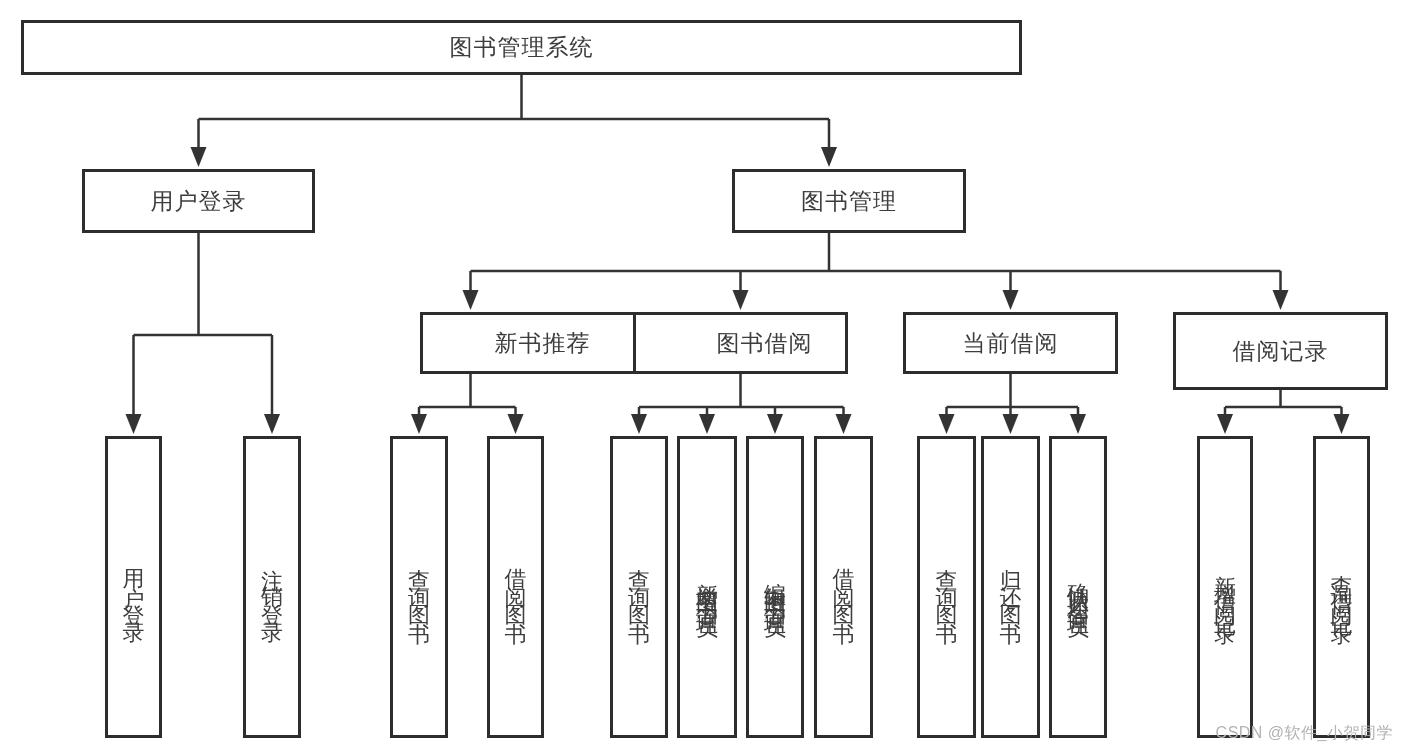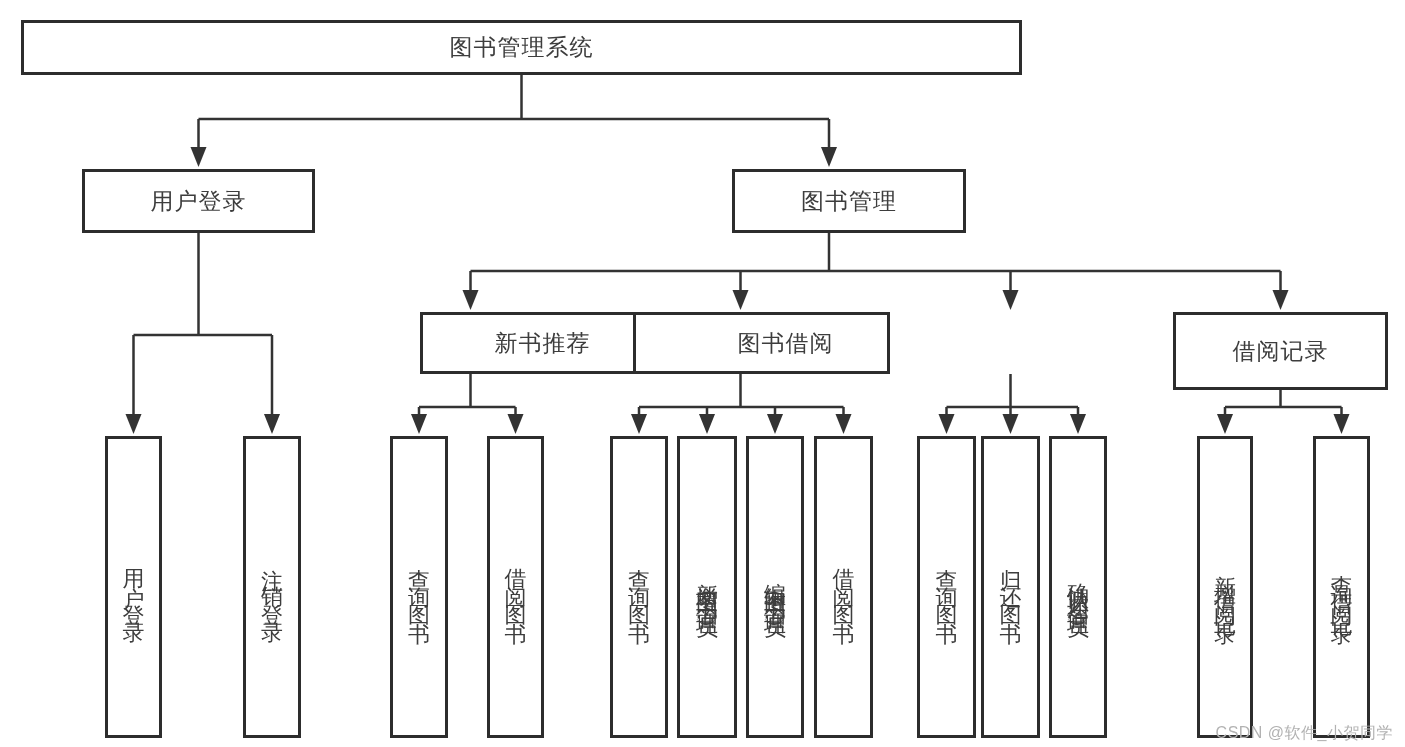--- a/index.html
+++ b/index.html
@@ -130,22 +130,25 @@
   <div class="node" style="left:82px; top:169px; width:233px; height:64px;">
     <span class="hlabel">用户登录</span>
   </div>
   <div class="node" style="left:712px; top:169px; width:234px; height:64px;margin-left:20px;">
     <span class="hlabel">图书管理</span>
   </div>
 
   <div class="node" style="left:376px; top:312px; width:245px; height:62px;margin-left:44px;">
     <span class="hlabel">新书推荐</span>
   </div>
-  <div class="node" style="left:633px; top:312px; width:257px; height:62px;padding-left:48px;">
+  <div class="node" style="left:633px; top:312px; width:215px; height:62px;padding-left:48px;">
     <span class="hlabel">图书借阅</span>
+  </div>
+  <div class="node" style="left:903px; top:312px; width:215px; height:62px;">
+    <span class="hlabel">当前借阅</span>
   </div>
   <div class="node" style="left:1173px; top:312px; width:215px; height:78px;">
     <span class="hlabel">借阅记录</span>
   </div>
 
   <div class="node" style="left:105px; top:436px; width:57px; height:302px;">
     <span class="vtext ls-lg">用户登录</span>
   </div>
   <div class="node" style="left:243px; top:436px; width:58px; height:302px;">
     <span class="vtext ls-lg">注销登录</span>

